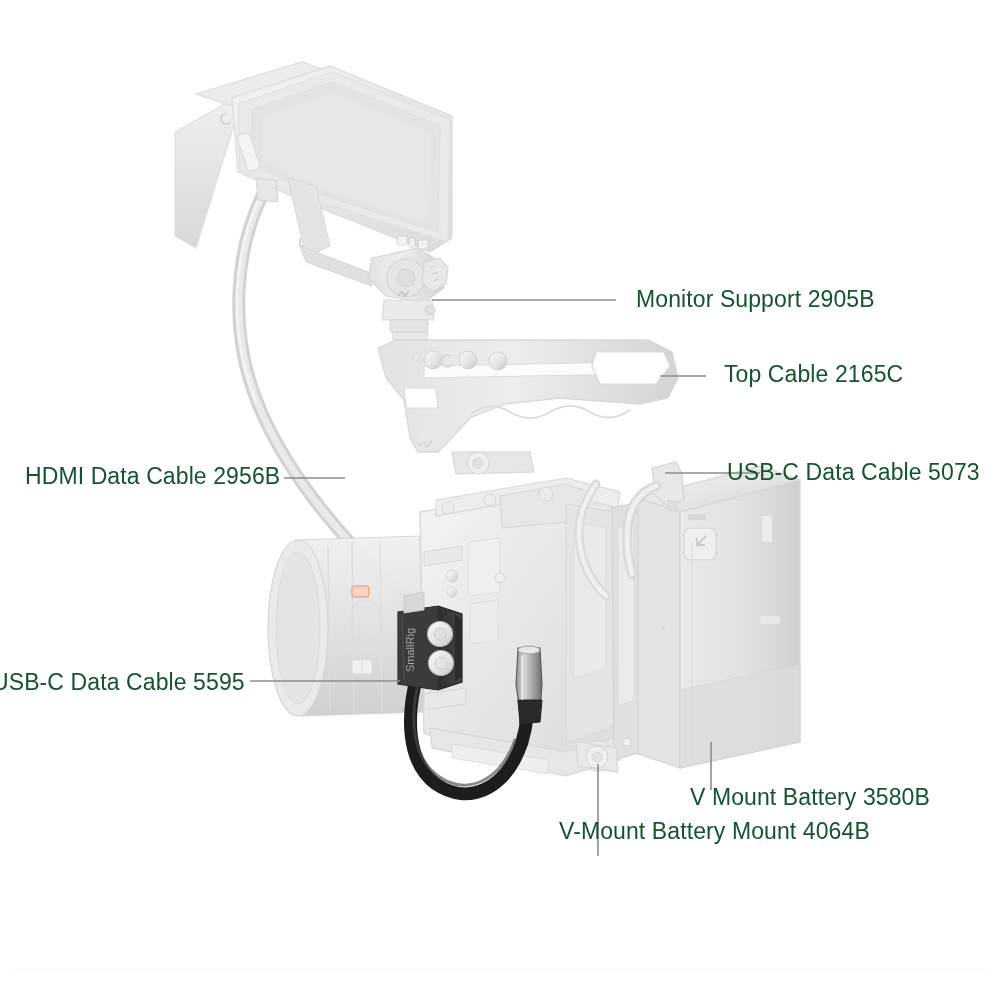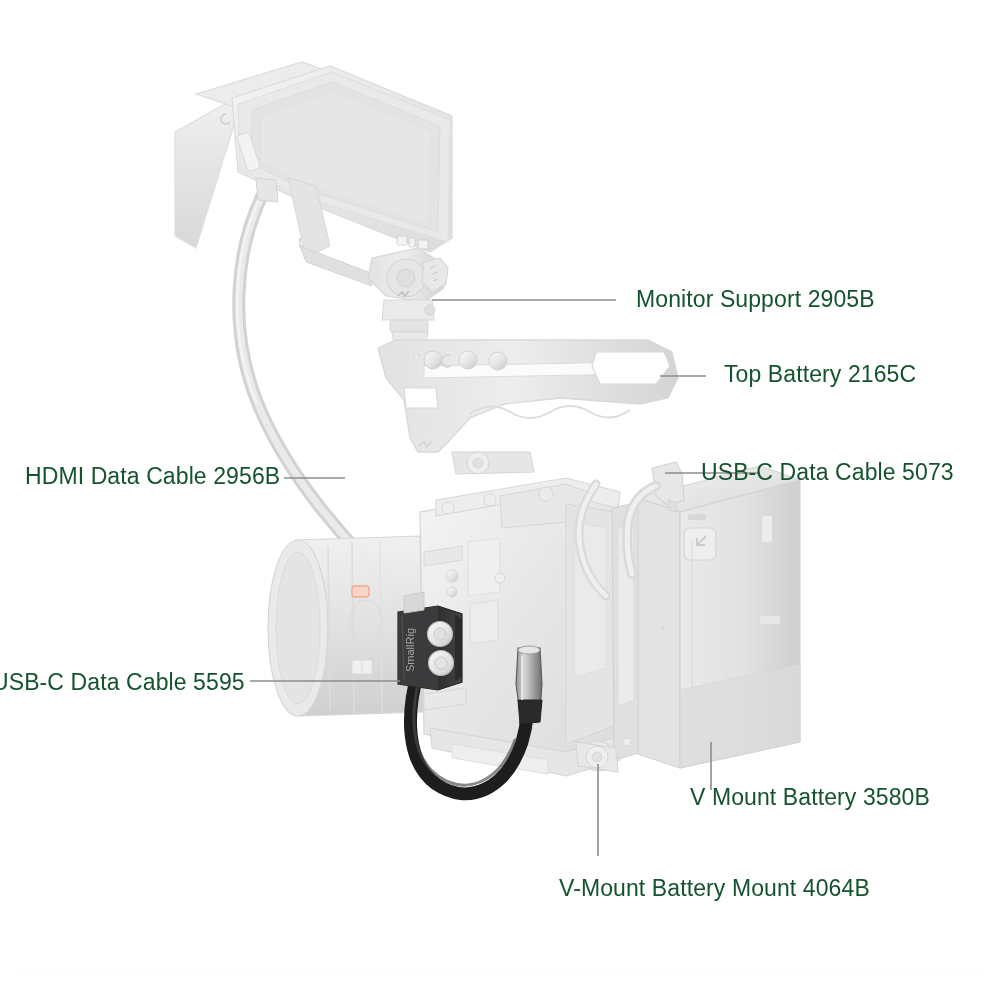--- a/index.html
+++ b/index.html
@@ -29,24 +29,24 @@
     font-size: 23px;
     font-weight: 300;
     letter-spacing: 0.1px;
     white-space: nowrap;
     line-height: 1;
     font-family: "Liberation Sans", "DejaVu Sans", sans-serif;
   }
   .lbl-monitor-support { left: 636px; top: 288px; }
   .lbl-top-handle      { left: 724px; top: 363px; }
   .lbl-hdmi            { left: 25px;  top: 465px; }
-  .lbl-usbc-5073       { left: 701px; top: 461px; }
+  .lbl-usbc-5073       { left: 727px; top: 461px; }
   .lbl-usbc-5595       { left: -8px;  top: 671px; }
   .lbl-vmount-battery  { left: 670px; top: 786px; margin-left: 20px; }
-  .lbl-vmount-mount    { left: 559px; top: 877px; }
+  .lbl-vmount-mount    { left: 559px; top: 820px; }
   .footer-rule {
     position: absolute;
     left: 12px;
     top: 969px;
     width: 976px;
     height: 1px;
     background: #fbfaf6;
   }
 </style>
 </head>
@@ -313,21 +313,21 @@
       <line x1="284" y1="478" x2="345" y2="478"></line>
       <line x1="665" y1="473" x2="760" y2="473"></line>
       <line x1="250" y1="681" x2="400" y2="681"></line>
       <line x1="711" y1="742" x2="711" y2="790"></line>
       <line x1="598" y1="764" x2="598" y2="856"></line>
     </g>
   </svg>
 
   <div class="callout-label lbl-monitor-support">Monitor Support 2905B</div>
 
-  <div class="callout-label lbl-top-handle">Top Battery 2165C</div>
+  <div class="callout-label lbl-top-handle">Top Cable 2165C</div>
 
   <div class="callout-label lbl-hdmi">HDMI Data Cable 2956B</div>
 
   <div class="callout-label lbl-usbc-5073">USB-C Data Cable 5073</div>
 
   <div class="callout-label lbl-usbc-5595">USB-C Data Cable 5595</div>
 
   <div class="callout-label lbl-vmount-battery">V Mount Battery 3580B</div>
 
   <div class="callout-label lbl-vmount-mount">V-Mount Battery Mount 4064B</div>

